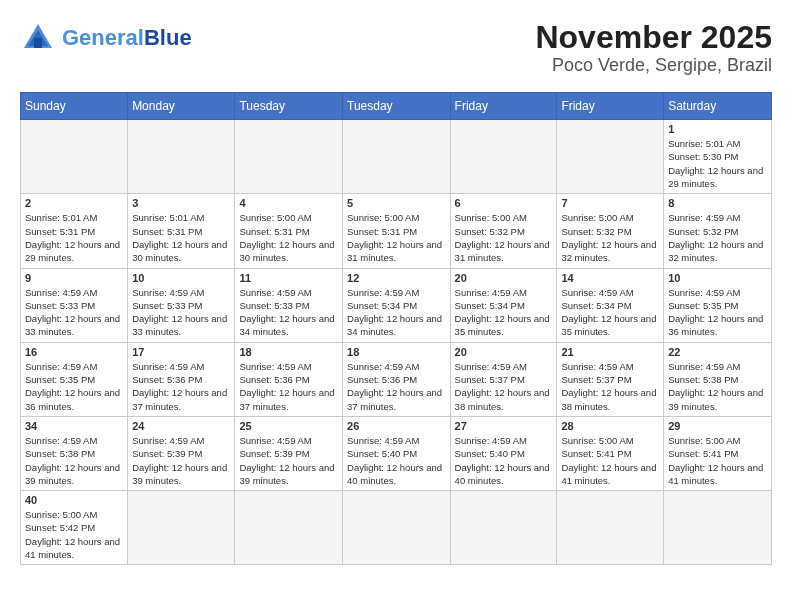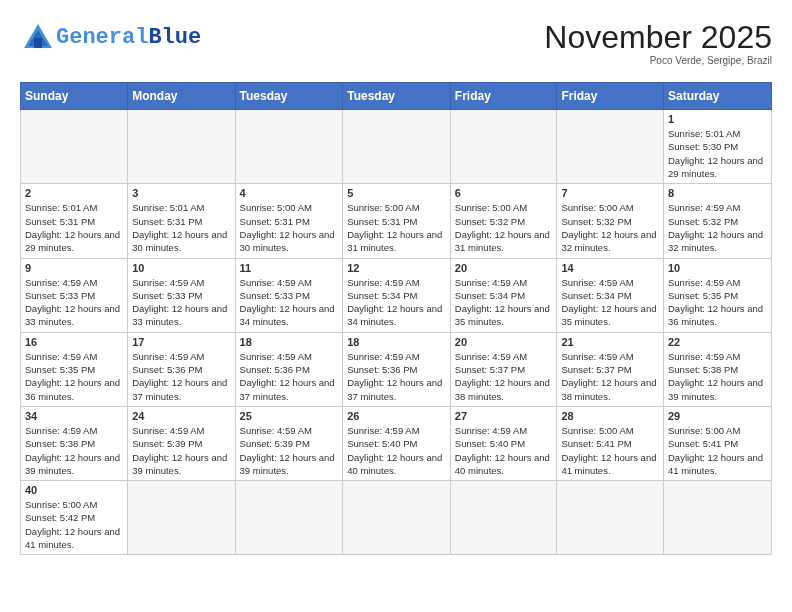--- a/index.html
+++ b/index.html
@@ -15,58 +15,58 @@
     }
     .header {
       display: flex;
       justify-content: space-between;
       align-items: flex-start;
       margin-bottom: 16px;
     }
     .logo {
       display: flex;
       align-items: center;
-      font-family: Liberation Mono, monospace;
+      gap: 6px;
     }
     .logo-text {
       font-size: 22px;
       font-weight: bold;
       color: #333;
       line-height: 1;
     }
     .logo-text span {
       color: #4a90d9;
     }
     .logo-icon {
       width: 36px;
       height: 36px;
     }
     .title-block {
       text-align: right;
     }
     .main-title {
       font-size: 32px;
-      font-weight: normal;
+      font-weight: bold;
       color: #222;
       line-height: 1.1;
     }
     .subtitle {
-      font-size: 10px;
+      font-size: 18px;
       color: #555;
     }
     .calendar {
       width: 100%;
       border-collapse: collapse;
       border: 1px solid #ccc;
     }
     .calendar thead tr th {
       background-color: #4472c4;
       color: #fff;
       font-size: 12px;
-      font-weight: bold;
+      font-weight: normal;
       padding: 6px 4px;
       text-align: left;
       border: 1px solid #3a62b0;
     }
     .calendar tbody tr td {
       vertical-align: top;
       border: 1px solid #ccc;
       padding: 3px 4px;
       width: 113px;
       min-height: 70px;

